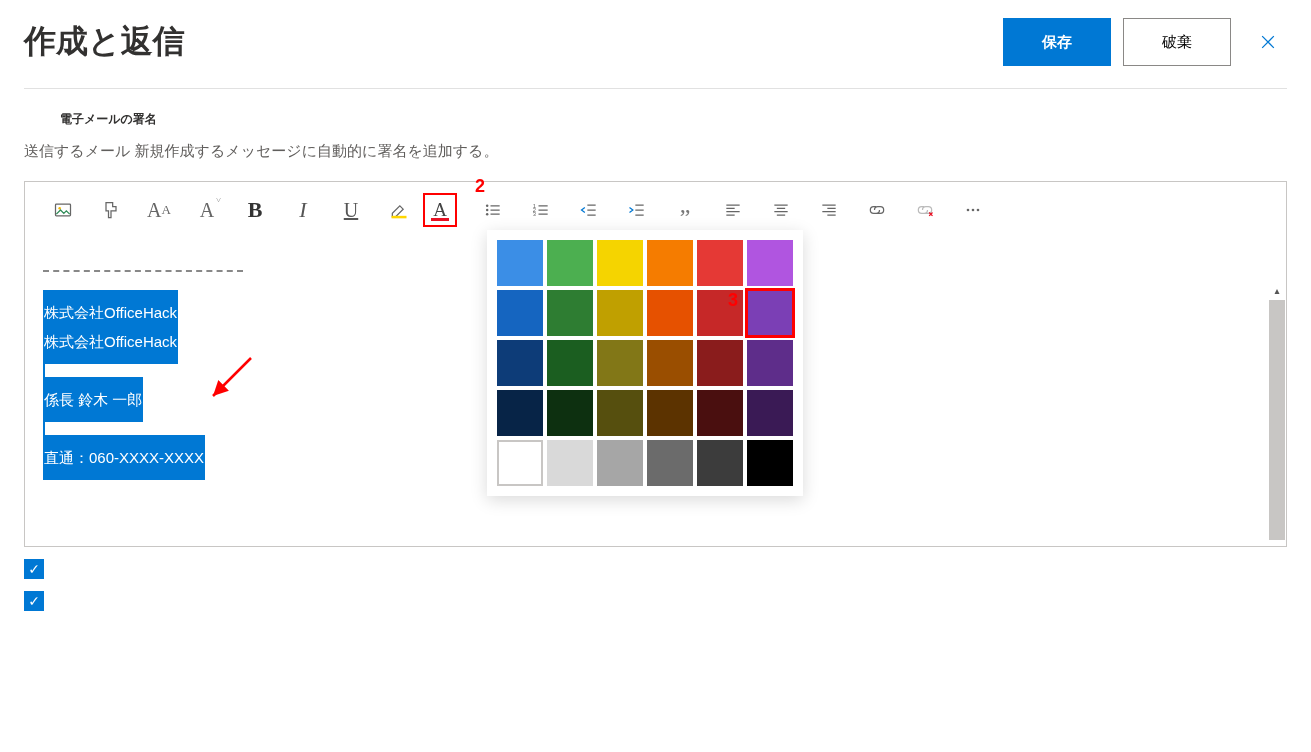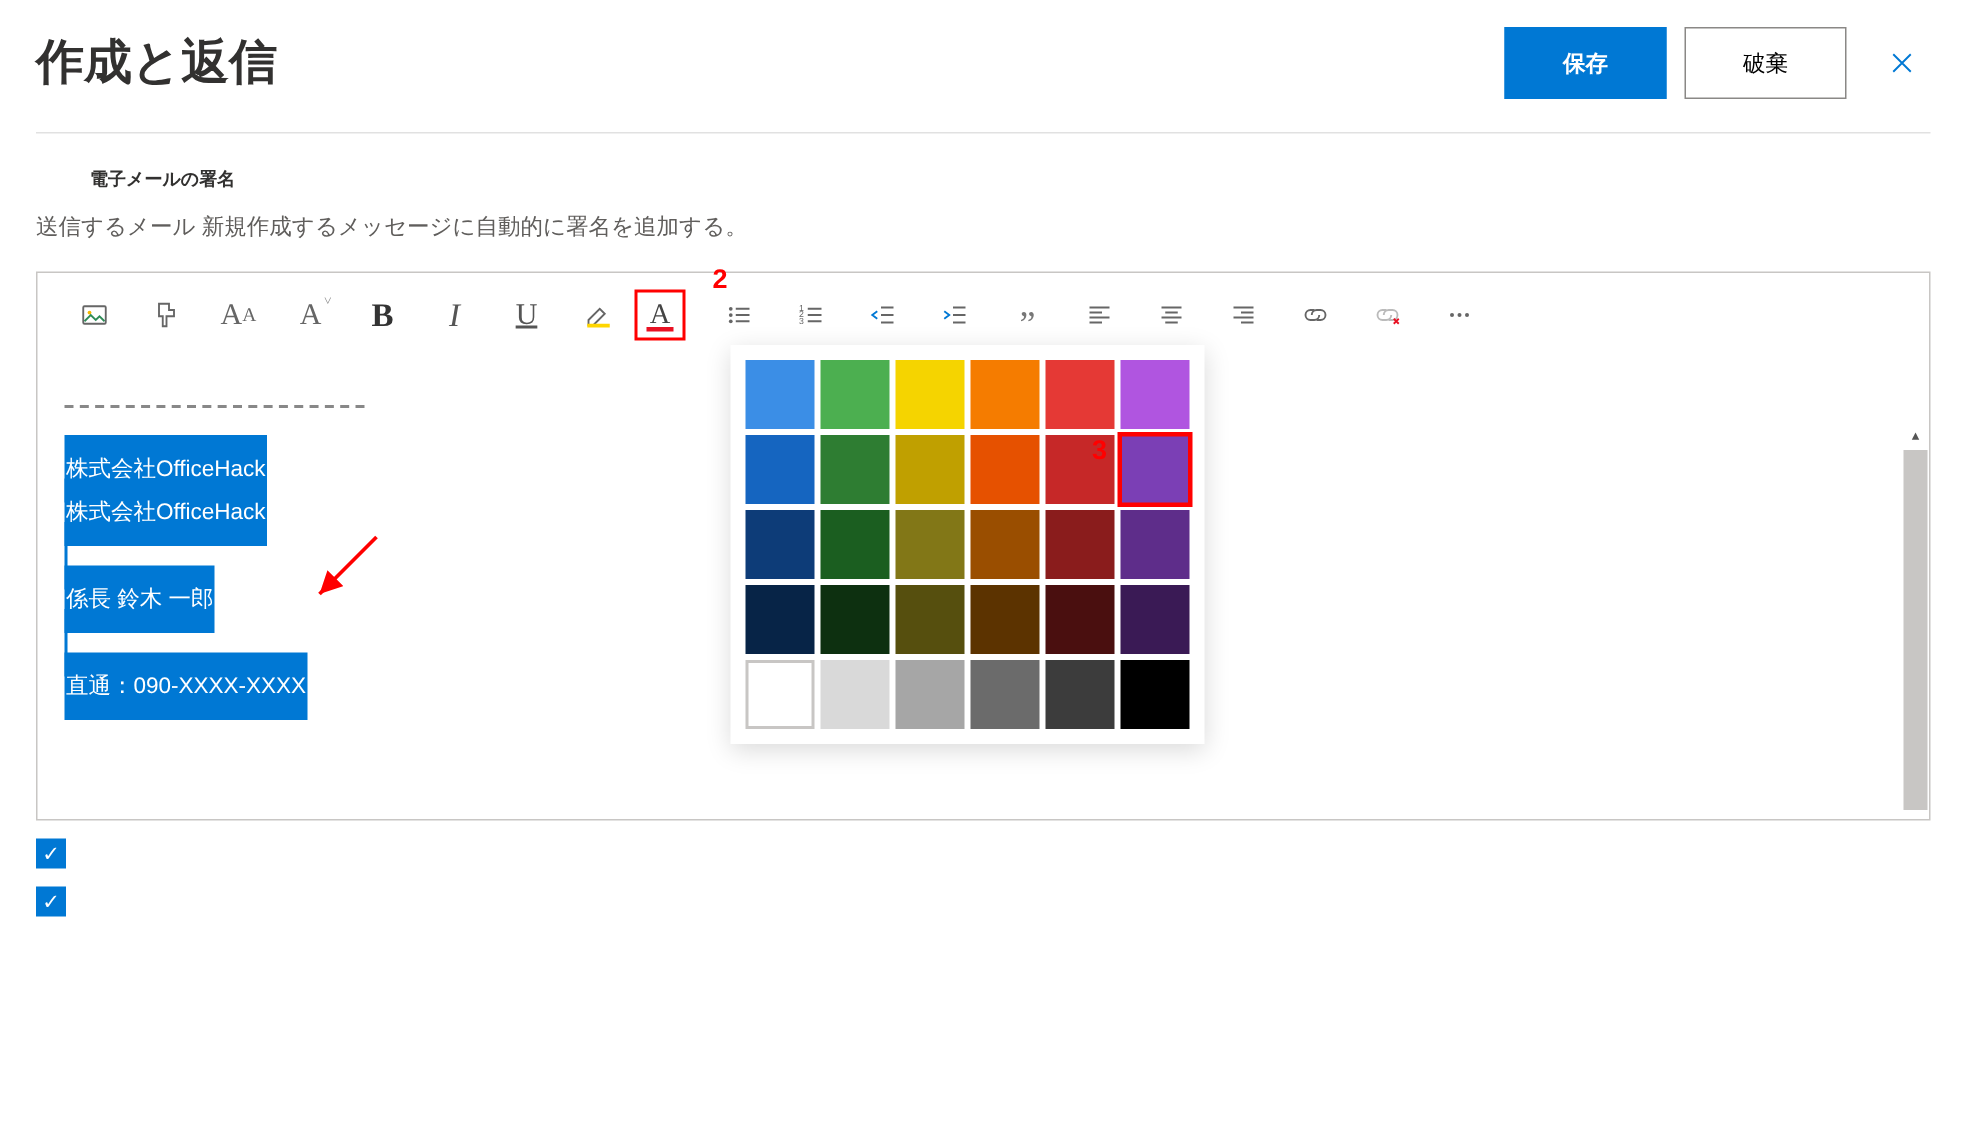--- a/index.html
+++ b/index.html
@@ -344,21 +344,21 @@
       <path d="M48 4 L10 42" stroke="#ff0000" stroke-width="2.5" marker-end="url(#ah)"></path>
     </svg>
 
     <div class="dashed-line"></div>
 
     <div class="sig-line"><span class="sel">株式会社OfficeHack</span></div>
     <div class="sig-line"><span class="sel">株式会社OfficeHack</span></div>
     <div class="sig-line"><span class="sel"> </span></div>
     <div class="sig-line"><span class="sel">係長  鈴木 一郎</span></div>
     <div class="sig-line"><span class="sel"> </span></div>
-    <div class="sig-line"><span class="sel">直通：090-XXXX-XXXX</span></div>
+    <div class="sig-line"><span class="sel">直通：060-XXXX-XXXX</span></div>
   </div>
 </div>
 
 <div class="checkbox-row">
   <div class="chk">✓</div>
 </div>
 <div class="checkbox-row">
   <div class="chk">✓</div>
 </div>
 

